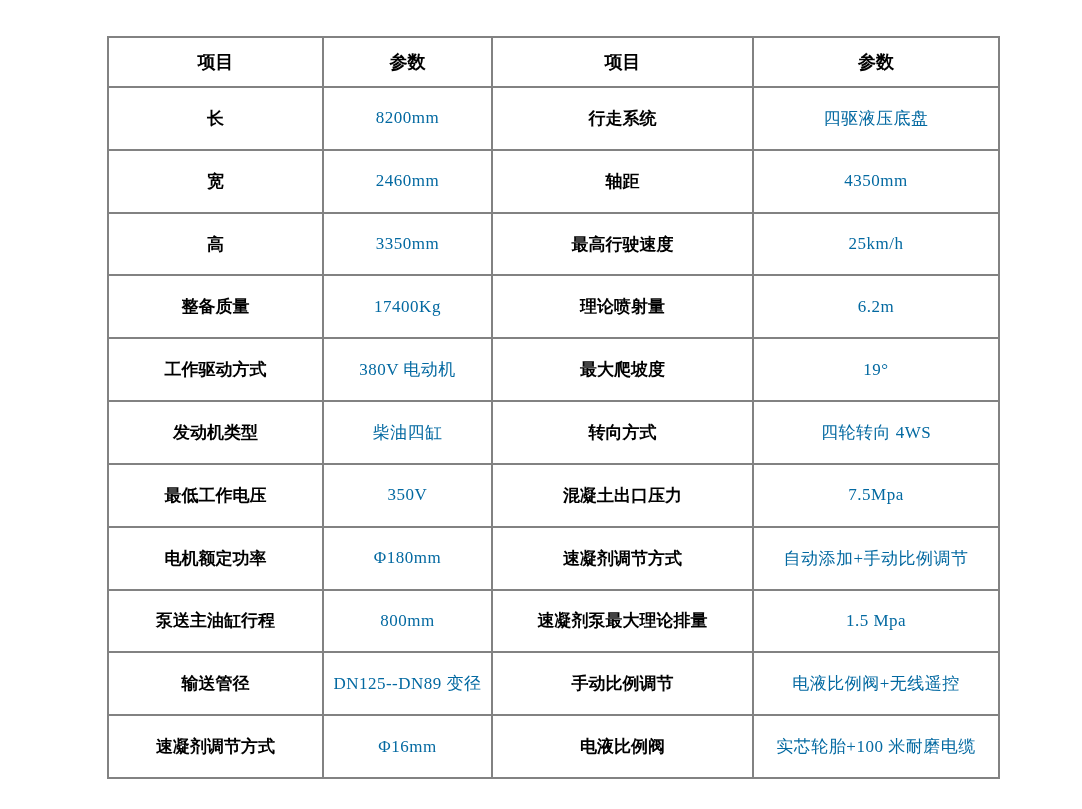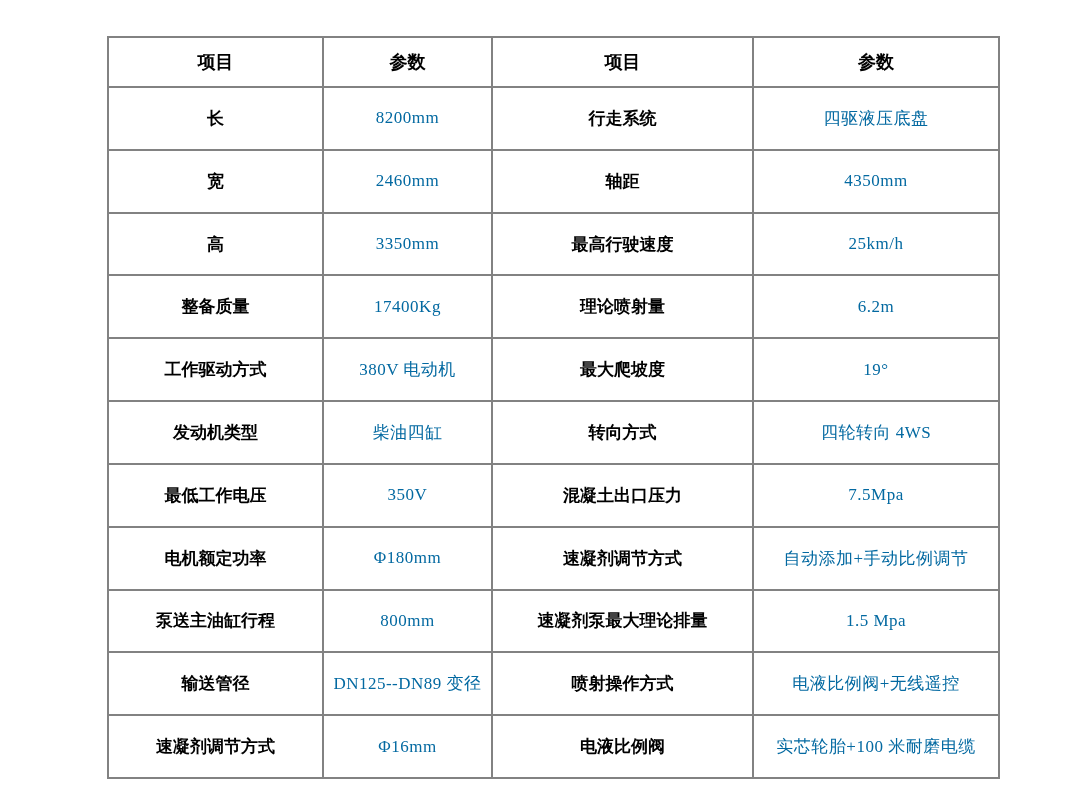--- a/index.html
+++ b/index.html
@@ -123,21 +123,21 @@
   </tr>
       <tr>
     <td class="item">泵送主油缸行程</td>
     <td class="value">800mm</td>
     <td class="item">速凝剂泵最大理论排量</td>
     <td class="value">1.5 Mpa</td>
   </tr>
       <tr>
     <td class="item">输送管径</td>
     <td class="value">DN125--DN89 变径</td>
-    <td class="item">喷射操作方式</td>
+    <td class="item">手动比例调节</td>
     <td class="value">电液比例阀+无线遥控</td>
   </tr>
       <tr>
     <td class="item">速凝剂调节方式</td>
     <td class="value">Φ16mm</td>
     <td class="item">电液比例阀</td>
     <td class="value">实芯轮胎+100 米耐磨电缆</td>
   </tr>
     </tbody>
 </table>

